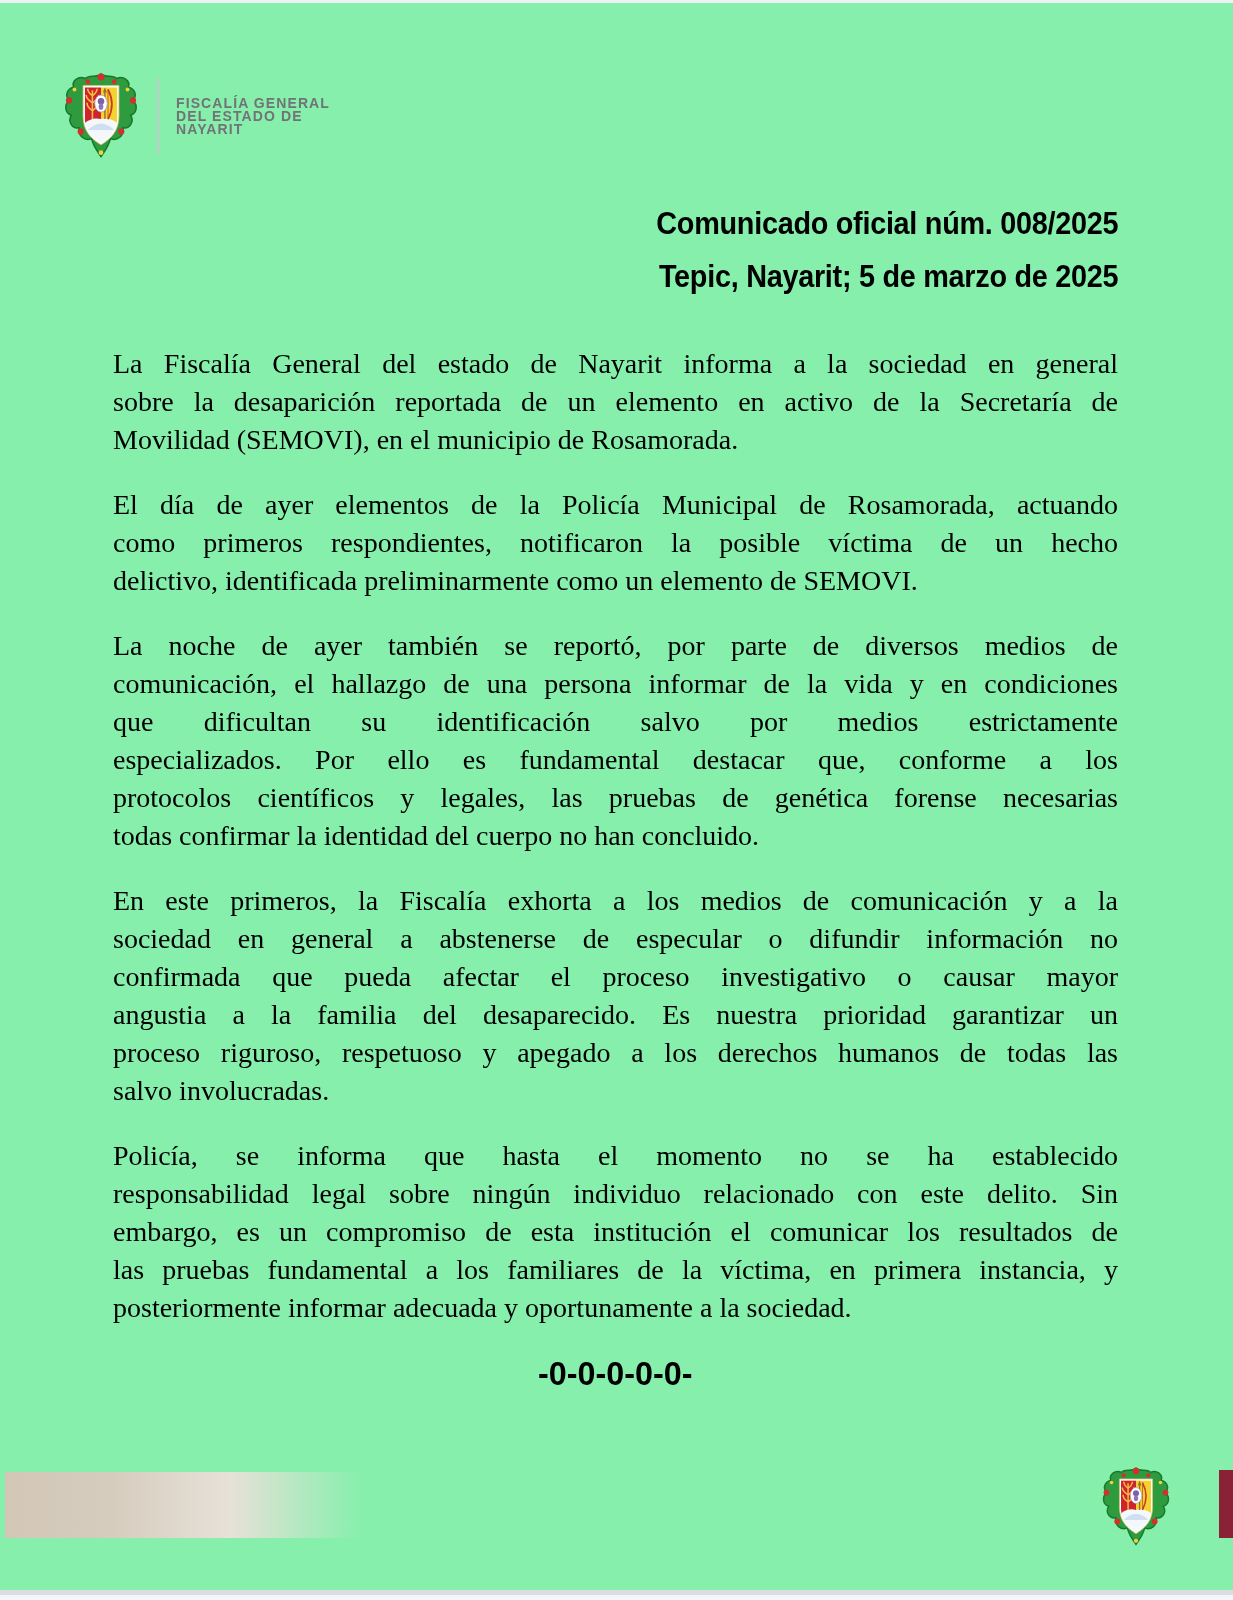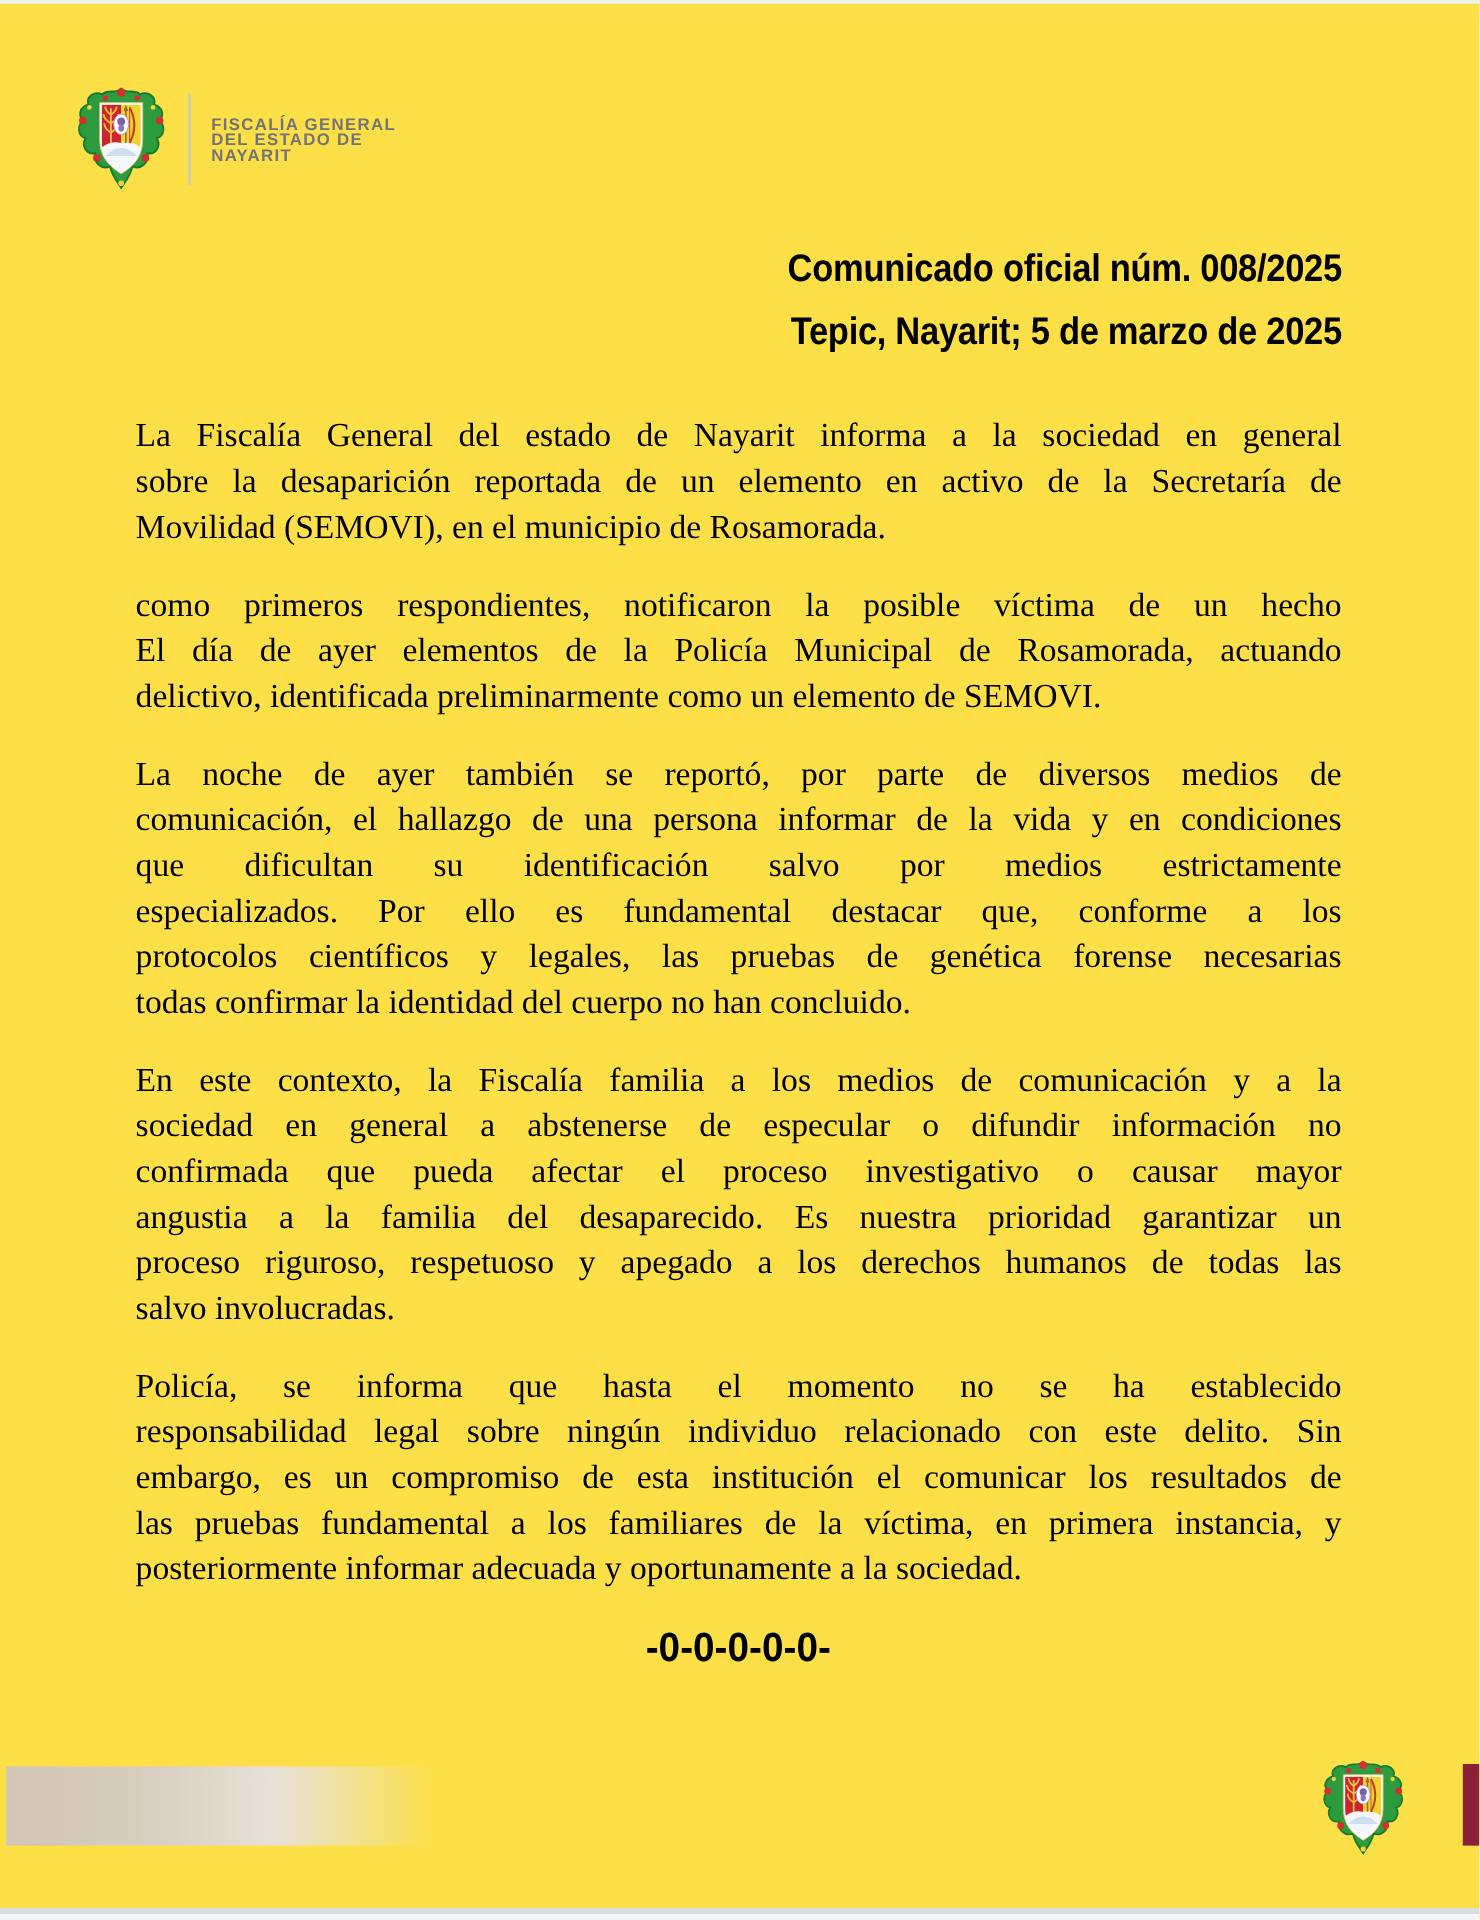--- a/index.html
+++ b/index.html
@@ -1,17 +1,17 @@
 <!DOCTYPE html>
 <html><head>
 <meta charset="utf-8">
 <style>
   html,body{margin:0;padding:0;background:#ffffff;}
   .page{
-    position:relative;width:1233px;height:1600px;background:#fde047;
+    position:relative;width:1233px;height:1600px;background:#86efac;
     overflow:hidden;font-family:"Liberation Serif",serif;color:#000;
   }
   .page-top-edge{position:absolute;top:0;left:0;right:0;height:3px;background:#eff1f4;}
   .page-bottom-edge{position:absolute;top:1590px;left:0;right:0;height:5px;background:#dcdde2;}
   .page-bottom-margin{position:absolute;top:1595px;left:0;right:0;height:5px;background:#f5f6f9;}
 
   
   .header{position:absolute;left:62px;top:72px;display:flex;align-items:center;}
   .crest{display:block;}
   .header-divider{width:2px;height:76px;background:#c6c8ca;margin-left:17px;margin-right:17px;}
@@ -114,34 +114,34 @@
   </div>
 
   <div class="body-text">
 
     <div class="paragraph">
         <div class="line">La Fiscalía General del estado de Nayarit informa a la sociedad en general</div>
         <div class="line">sobre la desaparición reportada de un elemento en activo de la Secretaría de</div>
         <div class="line last">Movilidad (SEMOVI), en el municipio de Rosamorada.</div>
       </div>
       <div class="paragraph">
+        <div class="line">El día de ayer elementos de la Policía Municipal de Rosamorada, actuando</div>
         <div class="line">como primeros respondientes, notificaron la posible víctima de un hecho</div>
-        <div class="line">El día de ayer elementos de la Policía Municipal de Rosamorada, actuando</div>
         <div class="line last">delictivo, identificada preliminarmente como un elemento de SEMOVI.</div>
       </div>
       <div class="paragraph">
         <div class="line">La noche de ayer también se reportó, por parte de diversos medios de</div>
         <div class="line">comunicación, el hallazgo de una persona informar de la vida y en condiciones</div>
         <div class="line">que dificultan su identificación salvo por medios estrictamente</div>
         <div class="line">especializados. Por ello es fundamental destacar que, conforme a los</div>
         <div class="line">protocolos científicos y legales, las pruebas de genética forense necesarias</div>
         <div class="line last">todas confirmar la identidad del cuerpo no han concluido.</div>
       </div>
       <div class="paragraph">
-        <div class="line">En este contexto, la Fiscalía familia a los medios de comunicación y a la</div>
+        <div class="line">En este primeros, la Fiscalía exhorta a los medios de comunicación y a la</div>
         <div class="line">sociedad en general a abstenerse de especular o difundir información no</div>
         <div class="line">confirmada que pueda afectar el proceso investigativo o causar mayor</div>
         <div class="line">angustia a la familia del desaparecido. Es nuestra prioridad garantizar un</div>
         <div class="line">proceso riguroso, respetuoso y apegado a los derechos humanos de todas las</div>
         <div class="line last">salvo involucradas.</div>
       </div>
       <div class="paragraph">
         <div class="line">Policía, se informa que hasta el momento no se ha establecido</div>
         <div class="line">responsabilidad legal sobre ningún individuo relacionado con este delito. Sin</div>
         <div class="line">embargo, es un compromiso de esta institución el comunicar los resultados de</div>

